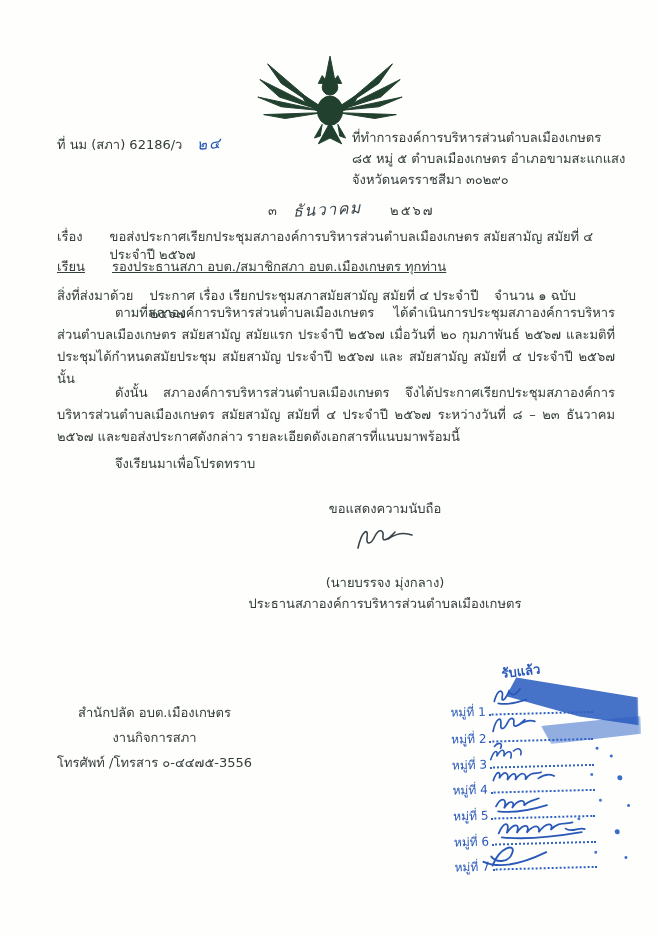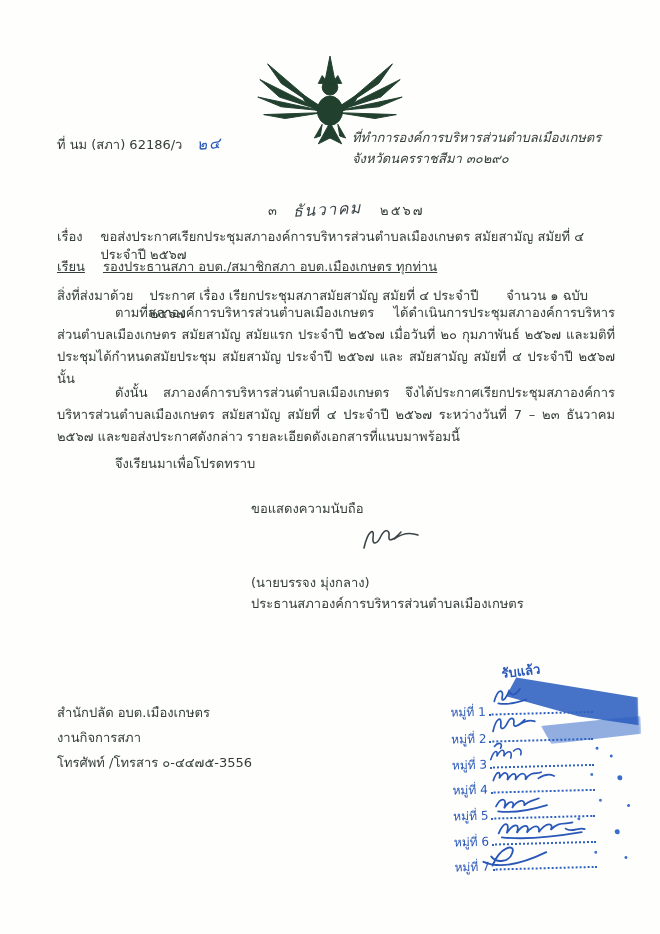--- a/index.html
+++ b/index.html
@@ -21,52 +21,52 @@
   .ref-line{left:57px;top:134px;white-space:nowrap;}
   .hand-blue{
     color:#2a58b8;
     font-style:italic;
     font-size:15px;
     display:inline-block;
     transform:rotate(-5deg);
     margin-left:10px;
     letter-spacing:2px;
   }
-  .addr-block{left:352px;top:127px;width:290px;line-height:21px;font-style:italic;}
+  .addr-block{left:352px;top:127px;width:290px;line-height:21px;}
   .addr-block div{white-space:nowrap;}
   .date-line{left:268px;top:199px;white-space:nowrap;}
   .date-day{margin-right:12px;}
   .date-month{
     font-style:italic;
     font-size:16px;
     letter-spacing:1.5px;
     display:inline-block;
     transform:rotate(-3deg);
     color:#3a4448;
   }
-  .date-year{margin-left:14px;letter-spacing:2px;}
+  .date-year{margin-left:24px;letter-spacing:2px;}
   .row{left:57px;width:557px;display:flex;align-items:flex-start;}
   .subject-row{top:228px;}
   .to-row{top:258px;text-decoration:underline;}
   .attach-row{top:287px;}
   .row .lbl{flex:0 0 auto;margin-right:18px;}
   .attach-row .lbl{margin-right:16px;text-align:center;}
-  .row .txt{flex:1 1 auto;}
-  .attach-count{flex:0 0 auto;margin-left:auto;margin-right:26px;white-space:nowrap;}
+  .row .txt{flex:1 1 auto;margin-left:9px;}
+  .attach-count{flex:0 0 auto;margin-left:auto;margin-right:38px;white-space:nowrap;}
   .para{left:57px;width:558px;text-align:justify;text-indent:58px;line-height:22px;}
   .para1{top:302px;}
   .para2{top:382px;}
   .closing{left:115px;top:455px;}
-  .sign-block{left:251px;top:500px;width:280px;}
+  .sign-block{left:245px;top:500px;width:280px;text-align:center;}
   .sign-block .salutation{display:block;}
   .main-sig{display:block;margin:4px auto 0 auto;height:32px;}
   .signer-name{display:block;margin-top:20px;}
   .signer-title{display:block;margin-top:4px;white-space:nowrap;}
   .footer{left:57px;top:700px;line-height:25px;}
-  .footer div{white-space:nowrap;}
+  .footer div{white-space:nowrap;text-align:center;}
   
   .stamp{
     left:446px;top:658px;width:210px;height:218px;
     color:#2a58b8;
     transform:rotate(-1.5deg);
     font-size:12px;
   }
   .stamp-title{
     position:absolute;left:58px;top:4px;
     font-weight:bold;font-size:13px;
@@ -152,20 +152,21 @@
     </svg>
   </div>
 
   <div class="abs ref-line">
     <span>ที่ นม (สภา) 62186/ว</span>
     <span class="hand-blue">๒๔</span>
   </div>
 
   <div class="abs addr-block">
     <div>ที่ทำการองค์การบริหารส่วนตำบลเมืองเกษตร</div>
+    <div>๘๕  หมู่ ๕ ตำบลเมืองเกษตร   อำเภอขามสะแกแสง</div>
     <div>จังหวัดนครราชสีมา  ๓๐๒๙๐</div>
   </div>
 
   <div class="abs date-line">
     <span class="date-day">๓</span>
     <span class="date-month">ธันวาคม</span>
     <span class="date-year">๒๕๖๗</span>
   </div>
 
   <div class="abs row subject-row">
@@ -178,21 +179,21 @@
     <span class="txt">รองประธานสภา  อบต./สมาชิกสภา อบต.เมืองเกษตร ทุกท่าน</span>
   </div>
 
   <div class="abs row attach-row">
     <span class="lbl">สิ่งที่ส่งมาด้วย</span>
     <span>ประกาศ  เรื่อง  เรียกประชุมสภาสมัยสามัญ สมัยที่  ๔  ประจำปี  ๒๕๖๗</span>
     <span class="attach-count">จำนวน  ๑  ฉบับ</span>
   </div>
 
   <div class="abs para para1">ตามที่สภาองค์การบริหารส่วนตำบลเมืองเกษตร  ได้ดำเนินการประชุมสภาองค์การบริหารส่วนตำบลเมืองเกษตร  สมัยสามัญ  สมัยแรก  ประจำปี  ๒๕๖๗  เมื่อวันที่  ๒๐  กุมภาพันธ์  ๒๕๖๗  และมติที่ประชุมได้กำหนดสมัยประชุม  สมัยสามัญ  ประจำปี  ๒๕๖๗  และ สมัยสามัญ  สมัยที่  ๔   ประจำปี  ๒๕๖๗  นั้น</div>
-  <div class="abs para para2">ดังนั้น   สภาองค์การบริหารส่วนตำบลเมืองเกษตร   จึงได้ประกาศเรียกประชุมสภาองค์การบริหารส่วนตำบลเมืองเกษตร  สมัยสามัญ  สมัยที่  ๔  ประจำปี  ๒๕๖๗  ระหว่างวันที่   7 – ๒๓  ธันวาคม  ๒๕๖๗   และขอส่งประกาศดังกล่าว   รายละเอียดดังเอกสารที่แนบมาพร้อมนี้</div>
+  <div class="abs para para2">ดังนั้น   สภาองค์การบริหารส่วนตำบลเมืองเกษตร   จึงได้ประกาศเรียกประชุมสภาองค์การบริหารส่วนตำบลเมืองเกษตร  สมัยสามัญ  สมัยที่  ๔  ประจำปี  ๒๕๖๗  ระหว่างวันที่   ๘ – ๒๓  ธันวาคม  ๒๕๖๗   และขอส่งประกาศดังกล่าว   รายละเอียดดังเอกสารที่แนบมาพร้อมนี้</div>
 
   <div class="abs closing">จึงเรียนมาเพื่อโปรดทราบ</div>
 
   <div class="abs sign-block">
     <span class="salutation">ขอแสดงความนับถือ</span>
     <svg class="main-sig" width="70" height="32" viewBox="0 0 70 32">
       <path d="M8 26 C12 8 19 5 17 16 C16 23 21 23 25 14 C29 6 34 8 33 14 C32 20 37 19 45 10 M38 17 C45 12 54 10 62 13" fill="none" stroke="#3a4448" stroke-width="1.6" stroke-linecap="round"></path>
     </svg>
     <span class="signer-name">(นายบรรจง     มุ่งกลาง)</span>
     <span class="signer-title">ประธานสภาองค์การบริหารส่วนตำบลเมืองเกษตร</span>

